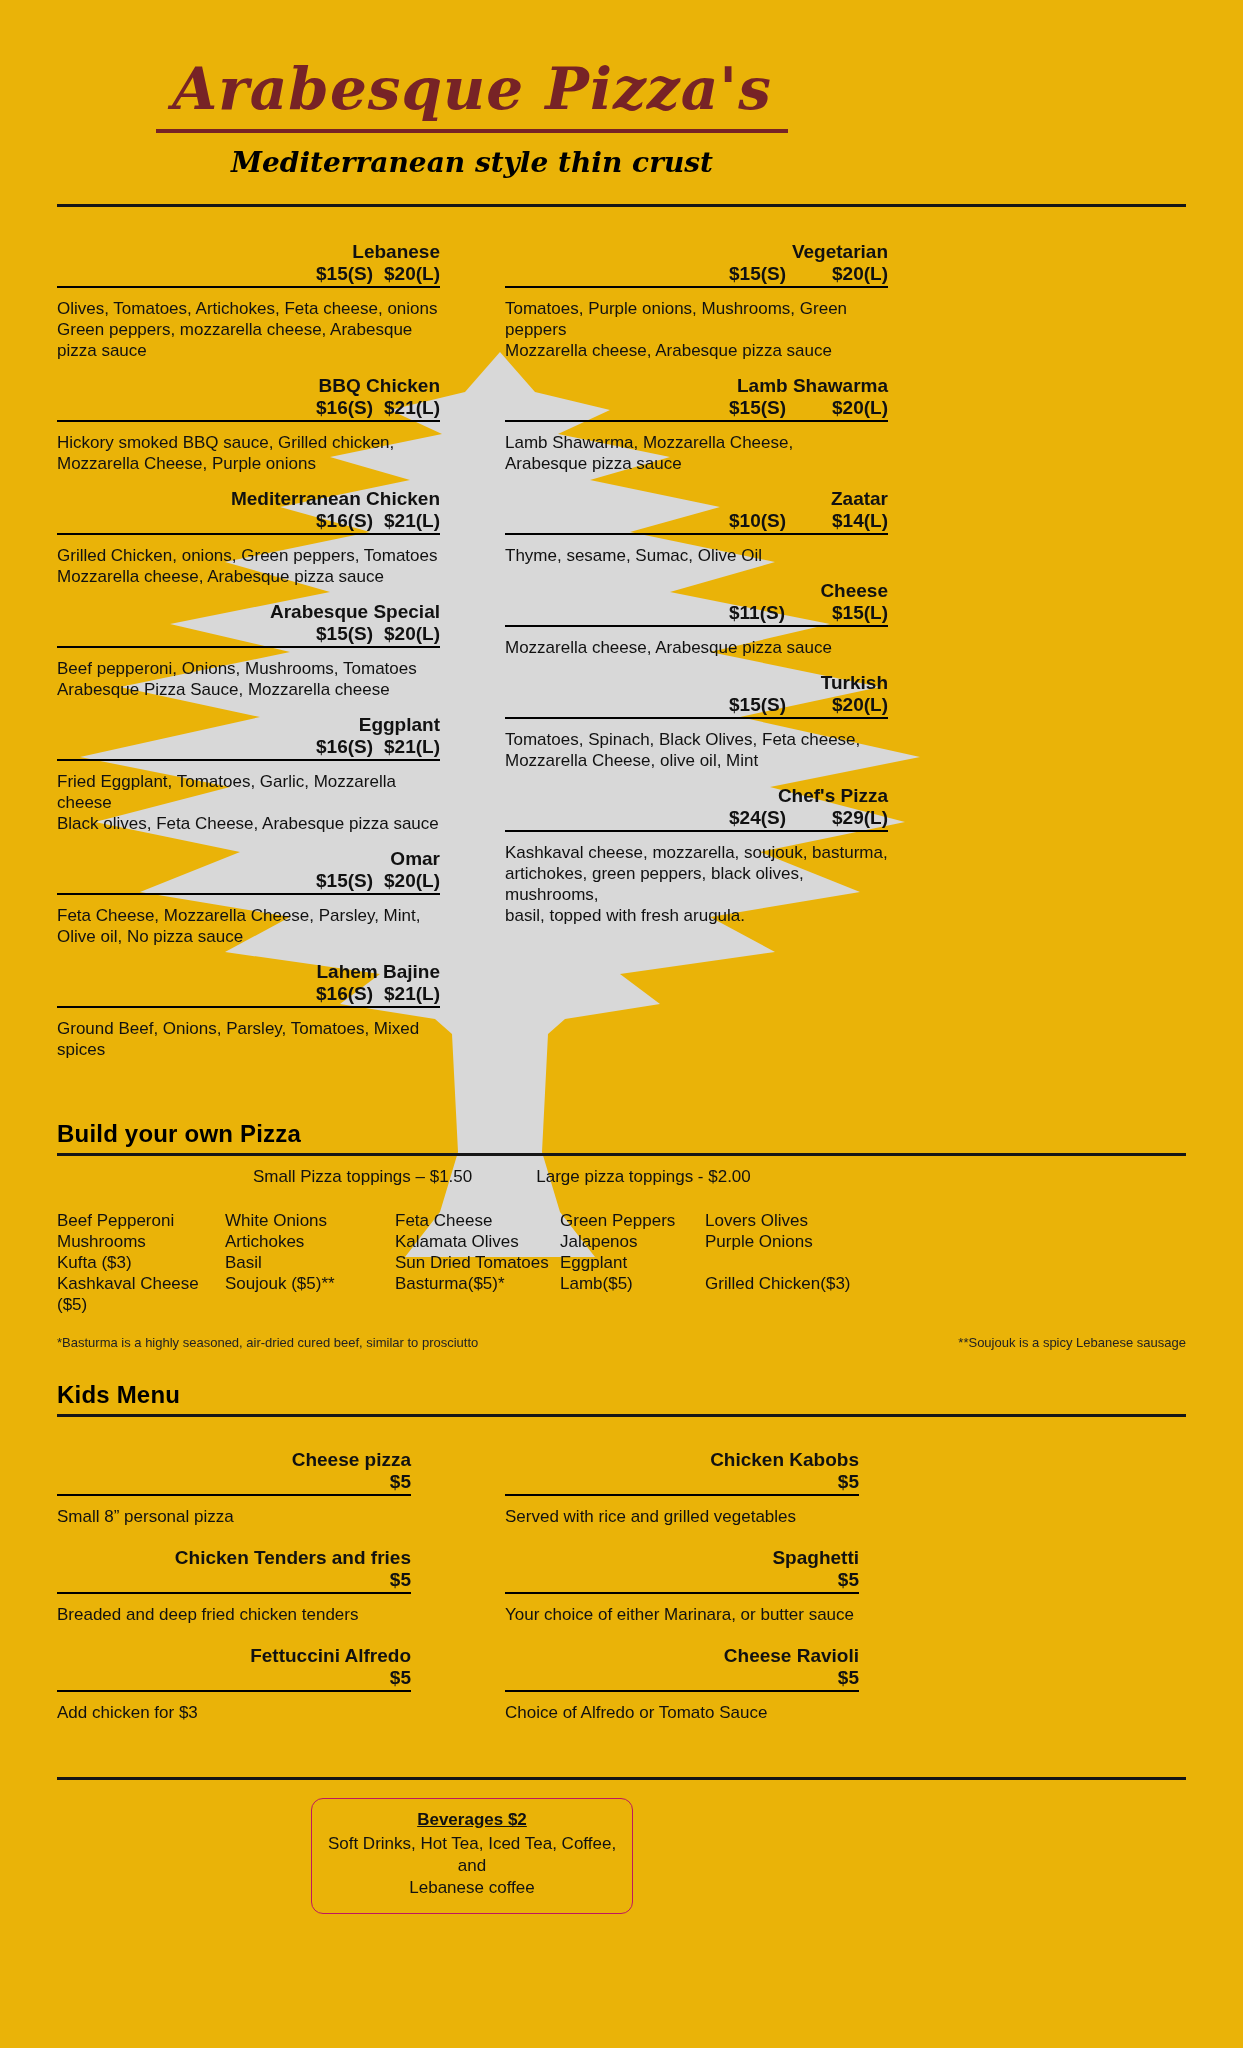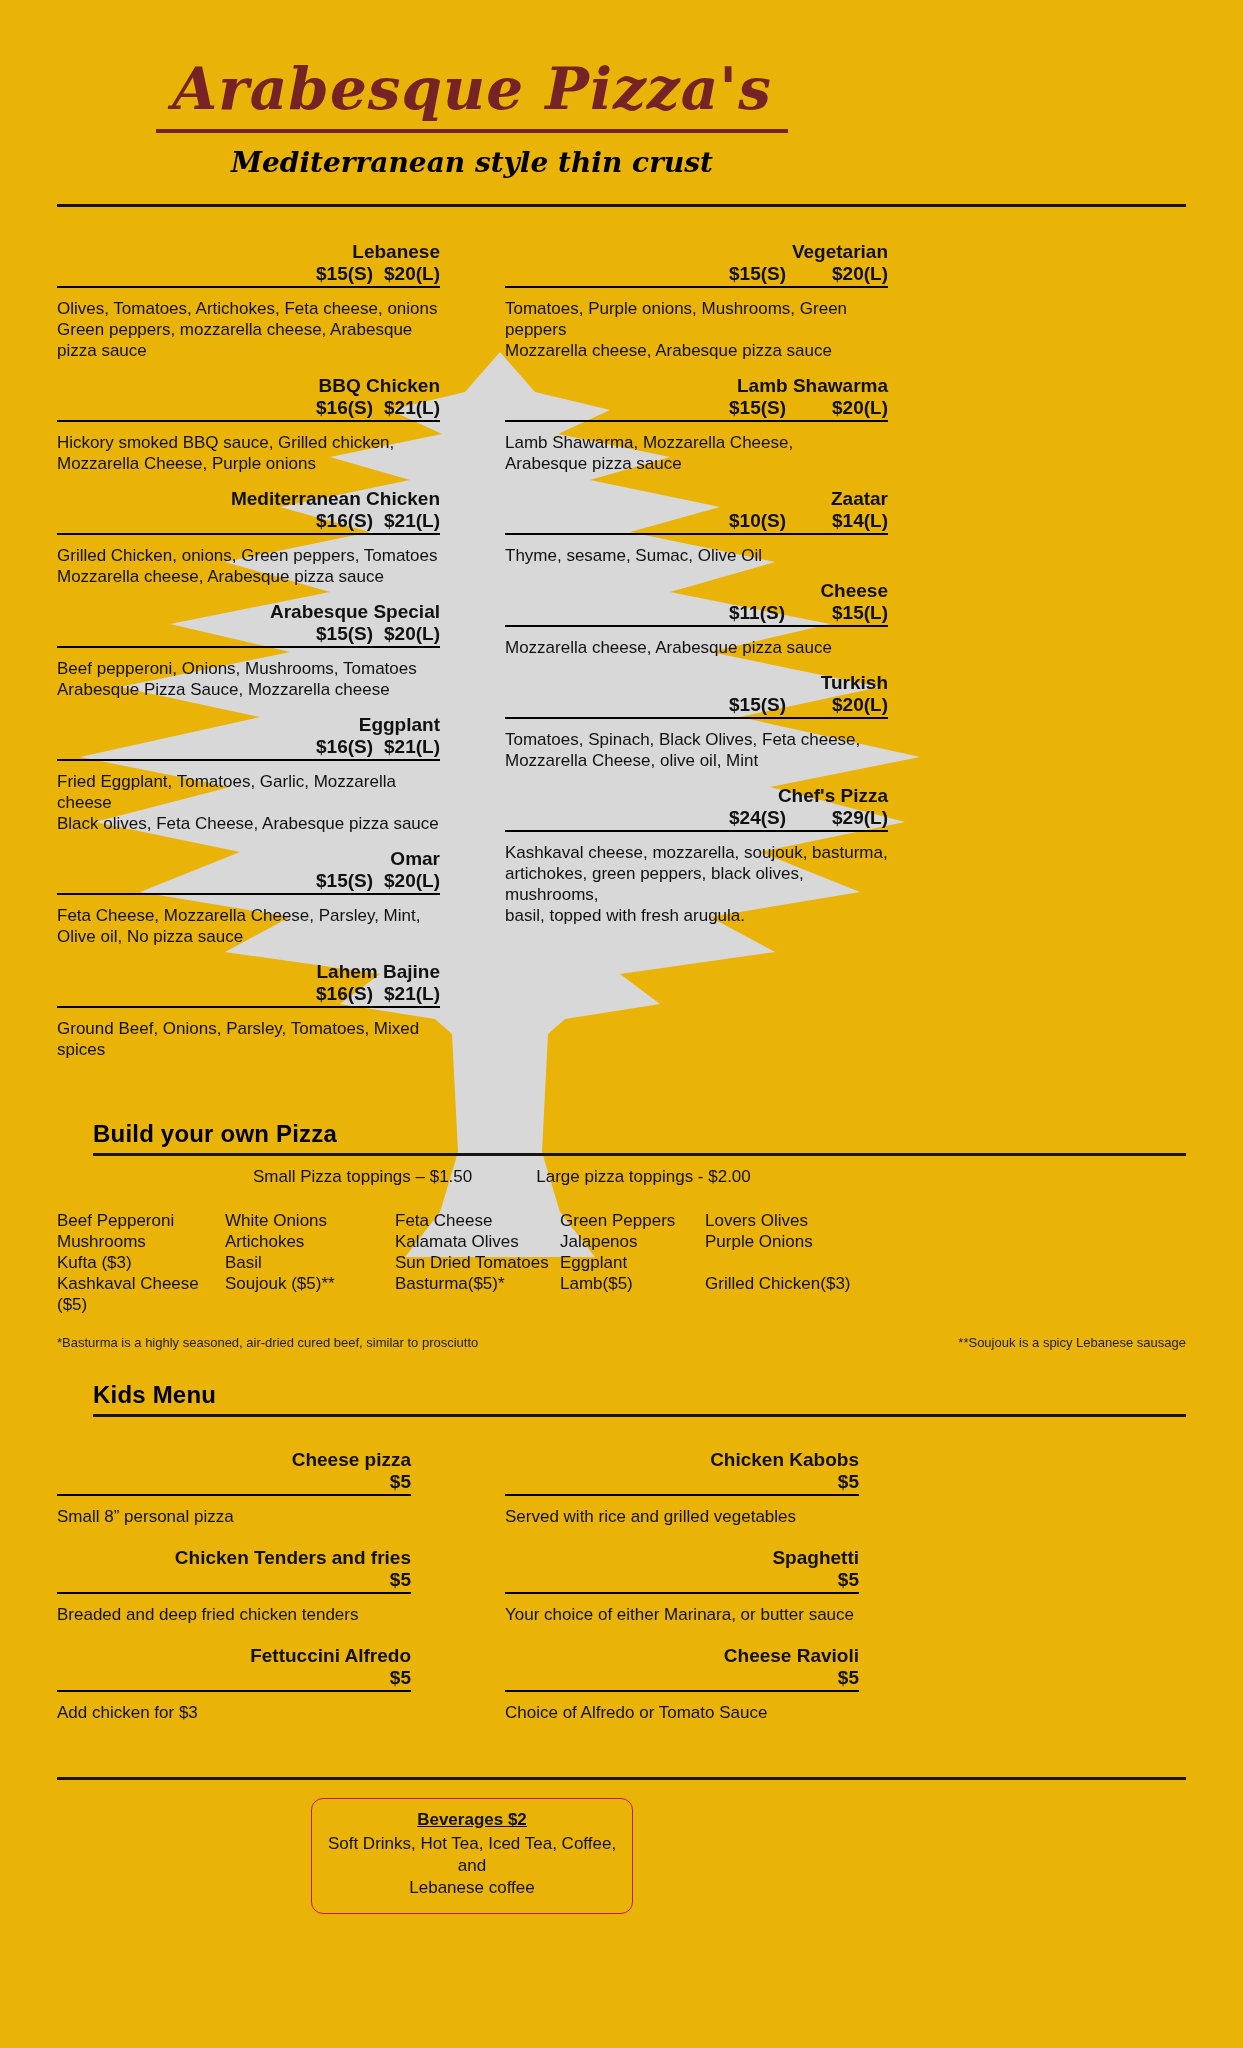--- a/index.html
+++ b/index.html
@@ -33,21 +33,21 @@
     font-weight:700; font-size:19px; line-height:22px;flex-direction:column;
   }
   .item-name { white-space:nowrap; }
   .prices { display:flex; gap:11px; white-space:nowrap; }
   .pcol-right .prices { width:159px; justify-content:space-between; gap:0; }
   .desc { font-size:17px; line-height:21px; color:#111; }
   .item-head + .desc { margin-top:10px; }
 
   .section-head {
     margin-top:46px; font-size:24px; line-height:28px; font-weight:700; color:#000;
-    border-bottom:3px solid #161616; padding-bottom:5px; letter-spacing:0.2px;margin-left:36px;
+    border-bottom:3px solid #161616; padding-bottom:5px; letter-spacing:0.2px;
   }
   .toppings-note { display:flex; margin-top:10px; padding-left:196px; gap:64px; font-size:17px; line-height:22px; }
   .toppings-grid {
     display:grid; grid-template-columns:168px 170px 165px 145px auto;
     width:830px; margin-top:22px; font-size:17px; line-height:21px;
   }
   .footnotes { display:flex; margin-top:20px; font-size:13px; line-height:16px; color:#222;justify-content:space-between; }
   .fn-1 { width:448px; }
 
   .kids-head { margin-top:30px; }

